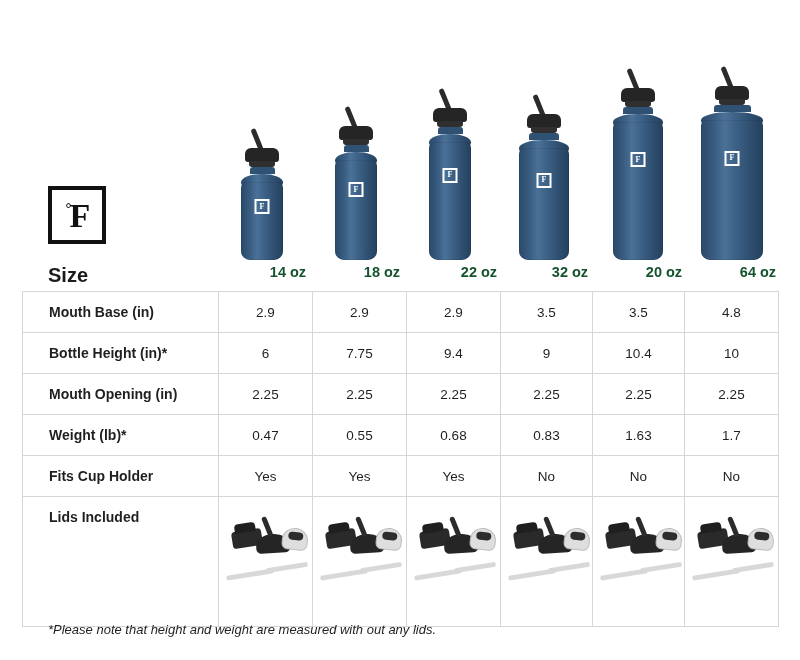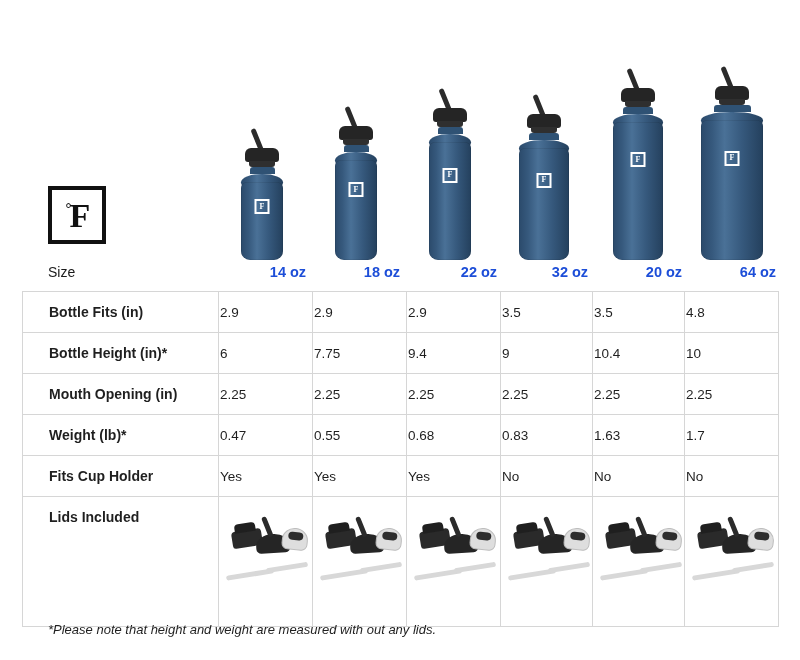--- a/index.html
+++ b/index.html
@@ -152,48 +152,48 @@
     position: absolute;
     left: 48px;
     top: 264px;
     width: 730px;
     height: 26px;
   }
   .size-label {
     position: absolute;
     left: 0;
     top: 0;
-    font-size: 14px;
-    font-weight: 400;
+    font-size: 20px;
+    font-weight: 700;
     color: #1a1a1a;
   }
   .size-col {
     position: absolute;
     top: 0;
     width: 94px;
     text-align: center;
     font-size: 14.5px;
     font-weight: 700;
-    color: #1d4ed8;
+    color: #14532d;
   }
 
   table.spec {
     position: absolute;
     left: 22px;
     top: 291px;
     width: 756px;
     border-collapse: collapse;
     table-layout: fixed;
   }
   table.spec td {
     border: 1px solid #d6d6d6;
     height: 38px;
     font-size: 13.5px;
     color: #1f1f1f;
-    text-align: left;
+    text-align: center;
     vertical-align: middle;
   }
   table.spec td.rowlabel {
     text-align: left;
     padding-left: 26px;
     font-weight: 700;
     font-size: 14px;
     width: 196px;
   }
   table.spec tr.lids td {
@@ -416,21 +416,21 @@
       <col style="width:196px">
       <col style="width:94px">
         <col style="width:94px">
         <col style="width:94px">
       <col style="width:92px">
         <col style="width:92px">
         <col style="width:94px">
     </colgroup>
     <tbody id="spec-body">
         <tr>
-          <td class="rowlabel">Bottle Fits (in)</td>
+          <td class="rowlabel">Mouth Base (in)</td>
           <td>2.9</td>
           <td>2.9</td>
           <td>2.9</td>
           <td>3.5</td>
           <td>3.5</td>
           <td>4.8</td>
         </tr>
         <tr>
           <td class="rowlabel">Bottle Height (in)*</td>
           <td>6</td>

